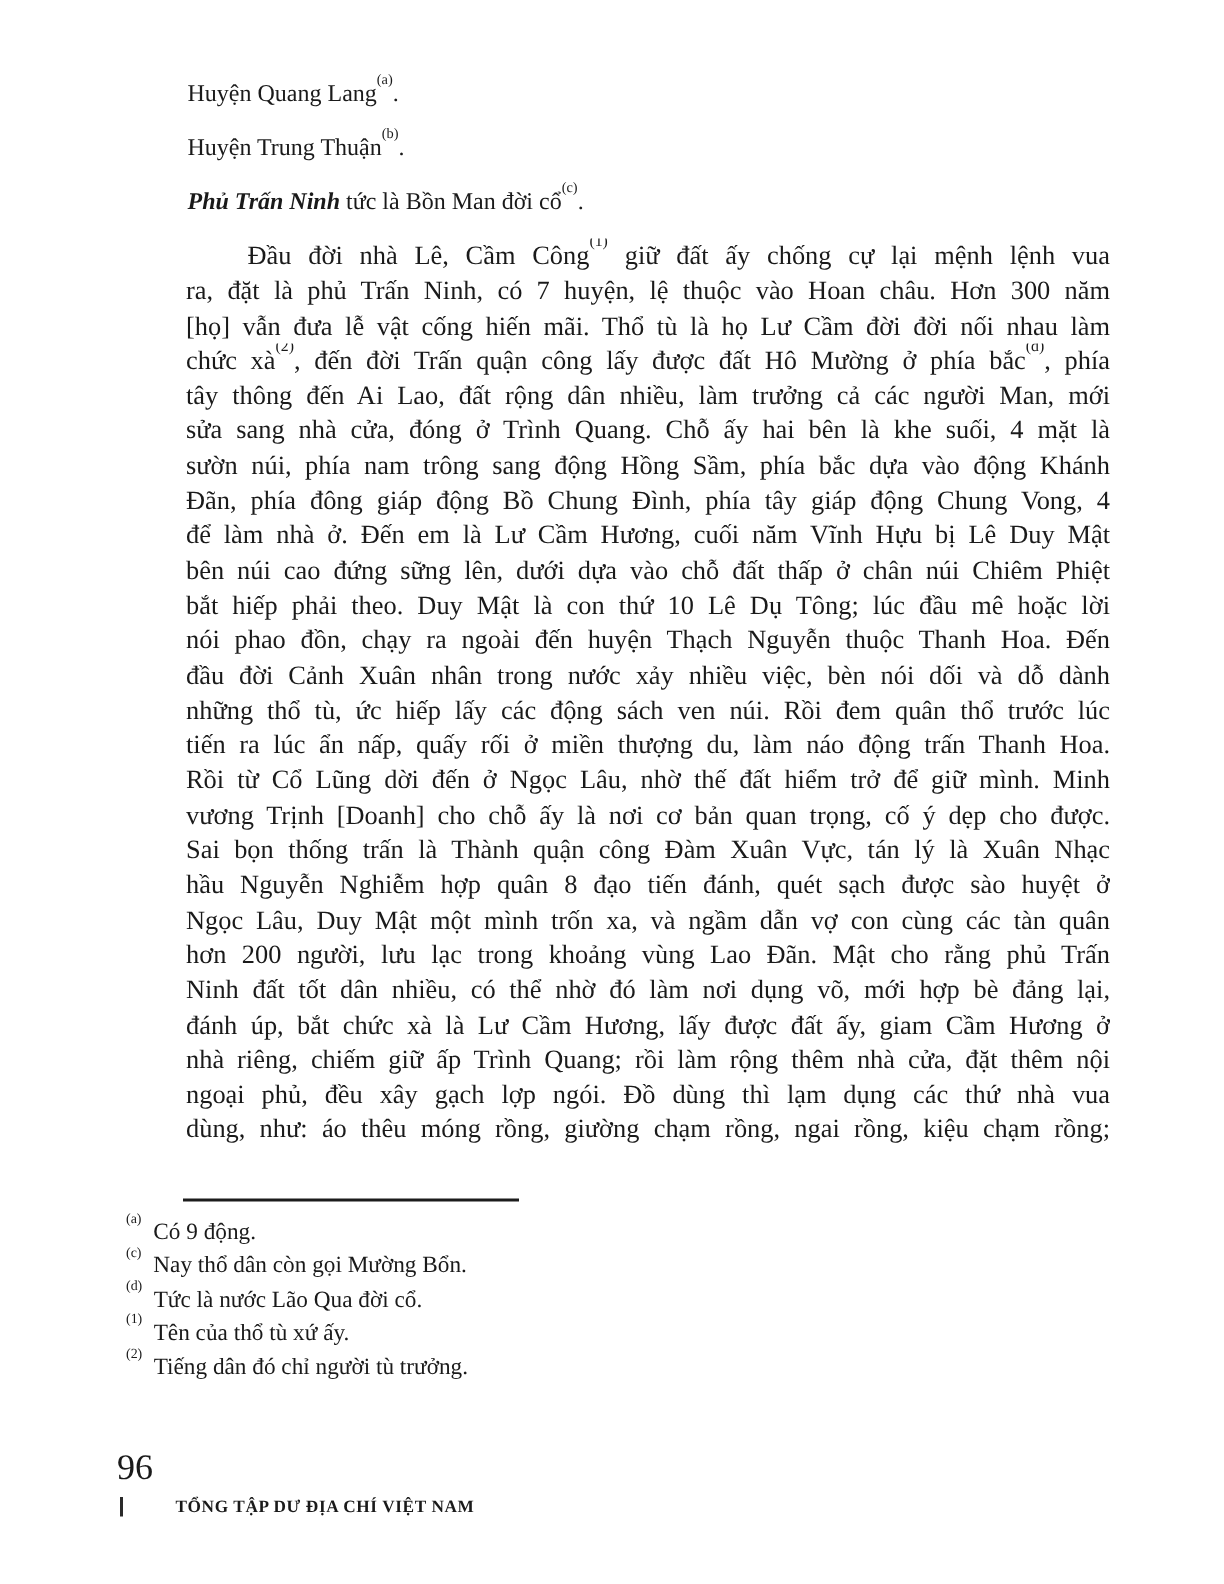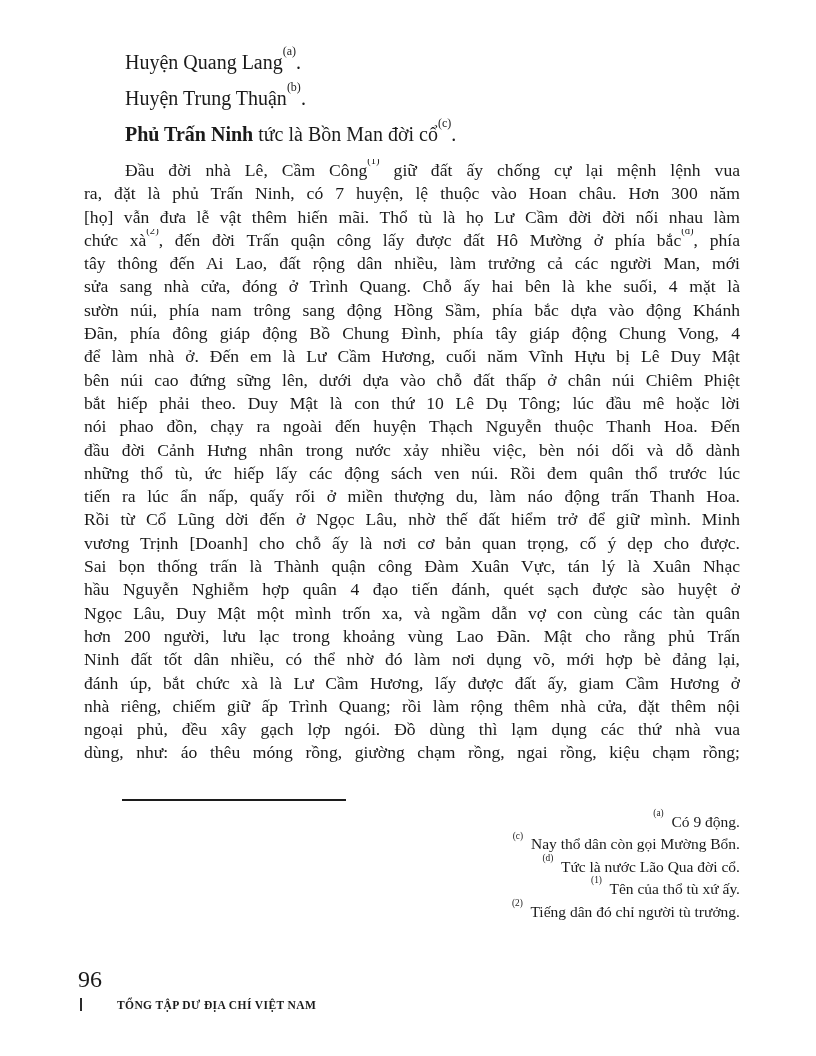--- a/index.html
+++ b/index.html
@@ -16,46 +16,46 @@
     position: absolute;
     left: 84px;
     top: 51px;
     width: 656px;
   }
   .heading-line {
     height: 23px;
     line-height: 23px;
     margin-bottom: 13px;
     text-indent: 41px;
-    font-size: 20px;
+    font-size: 16px;
     white-space: nowrap;
   }
-  .heading-line b { font-weight: bold; }
+  .heading-line b { font-weight: bold; font-style: italic; }
   #paragraph { margin-top: 1px; }
   .jline {
     height: 23.3px;
     line-height: 23.3px;
     font-size: 17.6px;
     text-align: justify;
     overflow: hidden;
+    margin-left: 40px;
   }
   .jline::after { content: ""; display: inline-block; width: 100%; height: 0; }
   .jline.first { text-indent: 41px; }
   sup {
     font-size: 60%;
     line-height: 0;
     position: relative;
     top: -0.5em;
   }
   .footnotes {
     position: absolute;
     left: 84px;
     top: 799px;
     width: 656px;
-    text-align: right;
   }
   .fn-sep {
     width: 224px;
     margin-left: 38px;
     border-top: 2.5px solid #1c1c1c;
   }
   #fn-list { margin-top: 10px; }
   .footnote {
     font-size: 15.5px;
     line-height: 22.4px;
@@ -93,37 +93,37 @@
 
   <div class="text-block">
     <div id="headings">
         <div class="heading-line">Huyện Quang Lang<sup>(a)</sup>.</div>
         <div class="heading-line">Huyện Trung Thuận<sup>(b)</sup>.</div>
         <div class="heading-line"><b>Phủ Trấn Ninh</b> tức là Bồn Man đời cổ<sup>(c)</sup>.</div>
       </div>
     <div id="paragraph">
         <div class="jline first">Đầu đời nhà Lê, Cầm Công<sup>(1)</sup> giữ đất ấy chống cự lại mệnh lệnh vua</div>
         <div class="jline">ra, đặt là phủ Trấn Ninh, có 7 huyện, lệ thuộc vào Hoan châu. Hơn 300 năm</div>
-        <div class="jline">[họ] vẫn đưa lễ vật thêm hiến mãi. Thổ tù là họ Lư Cầm đời đời nối nhau làm</div>
+        <div class="jline">[họ] vẫn đưa lễ vật cống hiến mãi. Thổ tù là họ Lư Cầm đời đời nối nhau làm</div>
         <div class="jline">chức xà<sup>(2)</sup>, đến đời Trấn quận công lấy được đất Hô Mường ở phía bắc<sup>(d)</sup>, phía</div>
         <div class="jline">tây thông đến Ai Lao, đất rộng dân nhiều, làm trưởng cả các người Man, mới</div>
         <div class="jline">sửa sang nhà cửa, đóng ở Trình Quang. Chỗ ấy hai bên là khe suối, 4 mặt là</div>
         <div class="jline">sườn núi, phía nam trông sang động Hồng Sầm, phía bắc dựa vào động Khánh</div>
         <div class="jline">Đãn, phía đông giáp động Bồ Chung Đình, phía tây giáp động Chung Vong, 4</div>
         <div class="jline">để làm nhà ở. Đến em là Lư Cầm Hương, cuối năm Vĩnh Hựu bị Lê Duy Mật</div>
         <div class="jline">bên núi cao đứng sững lên, dưới dựa vào chỗ đất thấp ở chân núi Chiêm Phiệt</div>
         <div class="jline">bắt hiếp phải theo. Duy Mật là con thứ 10 Lê Dụ Tông; lúc đầu mê hoặc lời</div>
         <div class="jline">nói phao đồn, chạy ra ngoài đến huyện Thạch Nguyễn thuộc Thanh Hoa. Đến</div>
-        <div class="jline">đầu đời Cảnh Hưng nhân trong nước xảy nhiều việc, bèn nói dối và dỗ dành</div>
+        <div class="jline">đầu đời Cảnh Xuân nhân trong nước xảy nhiều việc, bèn nói dối và dỗ dành</div>
         <div class="jline">những thổ tù, ức hiếp lấy các động sách ven núi. Rồi đem quân thổ trước lúc</div>
         <div class="jline">tiến ra lúc ẩn nấp, quấy rối ở miền thượng du, làm náo động trấn Thanh Hoa.</div>
         <div class="jline">Rồi từ Cổ Lũng dời đến ở Ngọc Lâu, nhờ thế đất hiểm trở để giữ mình. Minh</div>
         <div class="jline">vương Trịnh [Doanh] cho chỗ ấy là nơi cơ bản quan trọng, cố ý dẹp cho được.</div>
         <div class="jline">Sai bọn thống trấn là Thành quận công Đàm Xuân Vực, tán lý là Xuân Nhạc</div>
-        <div class="jline">hầu Nguyễn Nghiễm hợp quân 4 đạo tiến đánh, quét sạch được sào huyệt ở</div>
+        <div class="jline">hầu Nguyễn Nghiễm hợp quân 8 đạo tiến đánh, quét sạch được sào huyệt ở</div>
         <div class="jline">Ngọc Lâu, Duy Mật một mình trốn xa, và ngầm dẫn vợ con cùng các tàn quân</div>
         <div class="jline">hơn 200 người, lưu lạc trong khoảng vùng Lao Đãn. Mật cho rằng phủ Trấn</div>
         <div class="jline">Ninh đất tốt dân nhiều, có thể nhờ đó làm nơi dụng võ, mới hợp bè đảng lại,</div>
         <div class="jline">đánh úp, bắt chức xà là Lư Cầm Hương, lấy được đất ấy, giam Cầm Hương ở</div>
         <div class="jline">nhà riêng, chiếm giữ ấp Trình Quang; rồi làm rộng thêm nhà cửa, đặt thêm nội</div>
         <div class="jline">ngoại phủ, đều xây gạch lợp ngói. Đồ dùng thì lạm dụng các thứ nhà vua</div>
         <div class="jline">dùng, như: áo thêu móng rồng, giường chạm rồng, ngai rồng, kiệu chạm rồng;</div>
       </div>
   </div>
 

